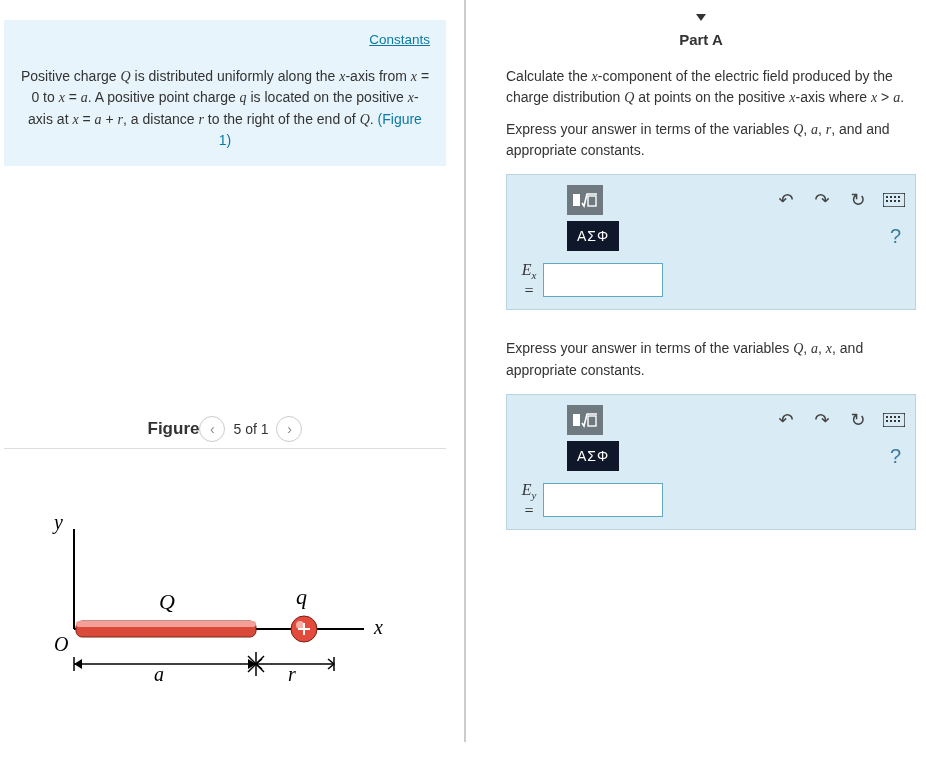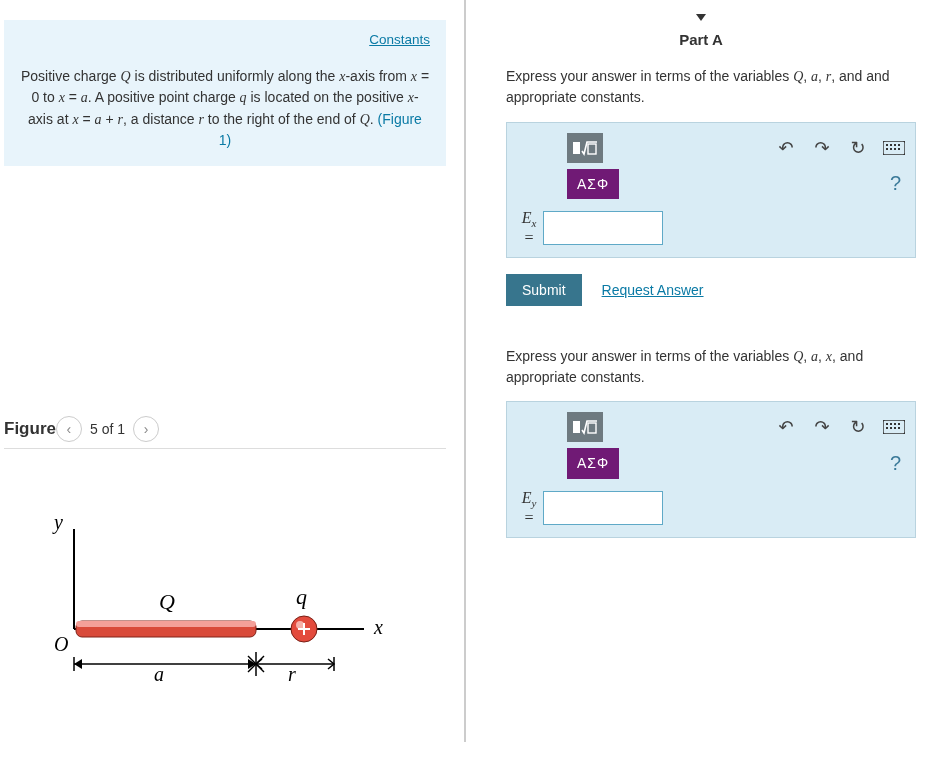--- a/index.html
+++ b/index.html
@@ -42,21 +42,21 @@
   }
   .problem-text {
     margin-top: 32px;
     text-align: center;
   }
   .fig-link { color: #0a7aa5; cursor: pointer; }
   .figure-section { margin-top: 250px; }
   .figure-header {
     display: flex;
     align-items: center;
-    justify-content: flex-start;
+    justify-content: center;
     padding-bottom: 6px;
     border-bottom: 1px solid #ddd;
   }
   .figure-title { font-size: 17px; font-weight: bold; color: #333; }
   .figure-nav { display: flex; align-items: center; gap: 8px; font-size: 14px; color: #333;}
   .nav-btn {
     width: 26px; height: 26px;
     border: 1px solid #ccc;
     border-radius: 50%;
     display: flex; align-items: center; justify-content: center;
@@ -111,21 +111,21 @@
   .tbtn:last-child{border-right:none;}
   .toolbar-right {
     margin-left:auto;
     display:flex; gap:14px;
     align-items:center;
     color:#333;
   }
   .ricon { width:22px; height:22px; display:flex; align-items:center; justify-content:center; cursor:pointer; font-size:18px; color:#444;}
   .greek-row { margin-top:6px; display:flex; align-items:center;}
   .greek-btn {
-    background:#701a75; color:#fff;
+    background:#0f172a; color:#fff;
     padding:5px 10px;
     margin-left:50px;
     font-size:14px; letter-spacing:1px;
     cursor:pointer;
   }
   .help-btn {
     margin-left:auto;
     font-size:20px; color:#3b7a99;
     cursor:pointer;
     padding-right:4px;
@@ -236,20 +236,25 @@
   </div>
 
   <div class="right-col">
 
     <div class="part">
       <div class="part-header">
         <span class="caret"></span>
         <span>Part A</span>
       </div>
       <div class="part-body">
+        <div class="instruction">
+          Calculate the <span class="mvar">x</span>-component of the electric field produced by the charge distribution
+          <span class="mvar">Q</span> at points on the positive <span class="mvar">x</span>-axis where
+          <span class="mvar">x</span> &gt; <span class="mvar">a</span>.
+        </div>
         <div class="bold-instruction">
           Express your answer in terms of the variables <span class="mvar">Q</span>, <span class="mvar">a</span>,
           <span class="mvar">r</span>, and and appropriate constants.
         </div>
 
         <div class="answer-panel">
           <div class="toolbar-row">
             <div class="toolbar-left">
               <div class="tbtn">
                 <svg width="26" height="18">
@@ -283,24 +288,20 @@
             <div class="help-btn">?</div>
           </div>
           <div class="input-row">
             <div class="eq-label">
               <span class="mvar">E</span><sub class="eq-sub">x</sub><br>=
             </div>
             <div class="answer-input" contenteditable="true" style=""></div>
           </div>
         </div>
 
-        <div class="submit-row">
-          <button class="submit-btn">Submit</button>
-          <span class="req-link">Request Answer</span>
-        </div>
       </div>
     </div>
 
     <div class="part">
       <div class="part-body">
         <div class="bold-instruction">
           Express your answer in terms of the variables <span class="mvar">Q</span>, <span class="mvar">a</span>,
           <span class="mvar">x</span>, and appropriate constants.
         </div>
 

